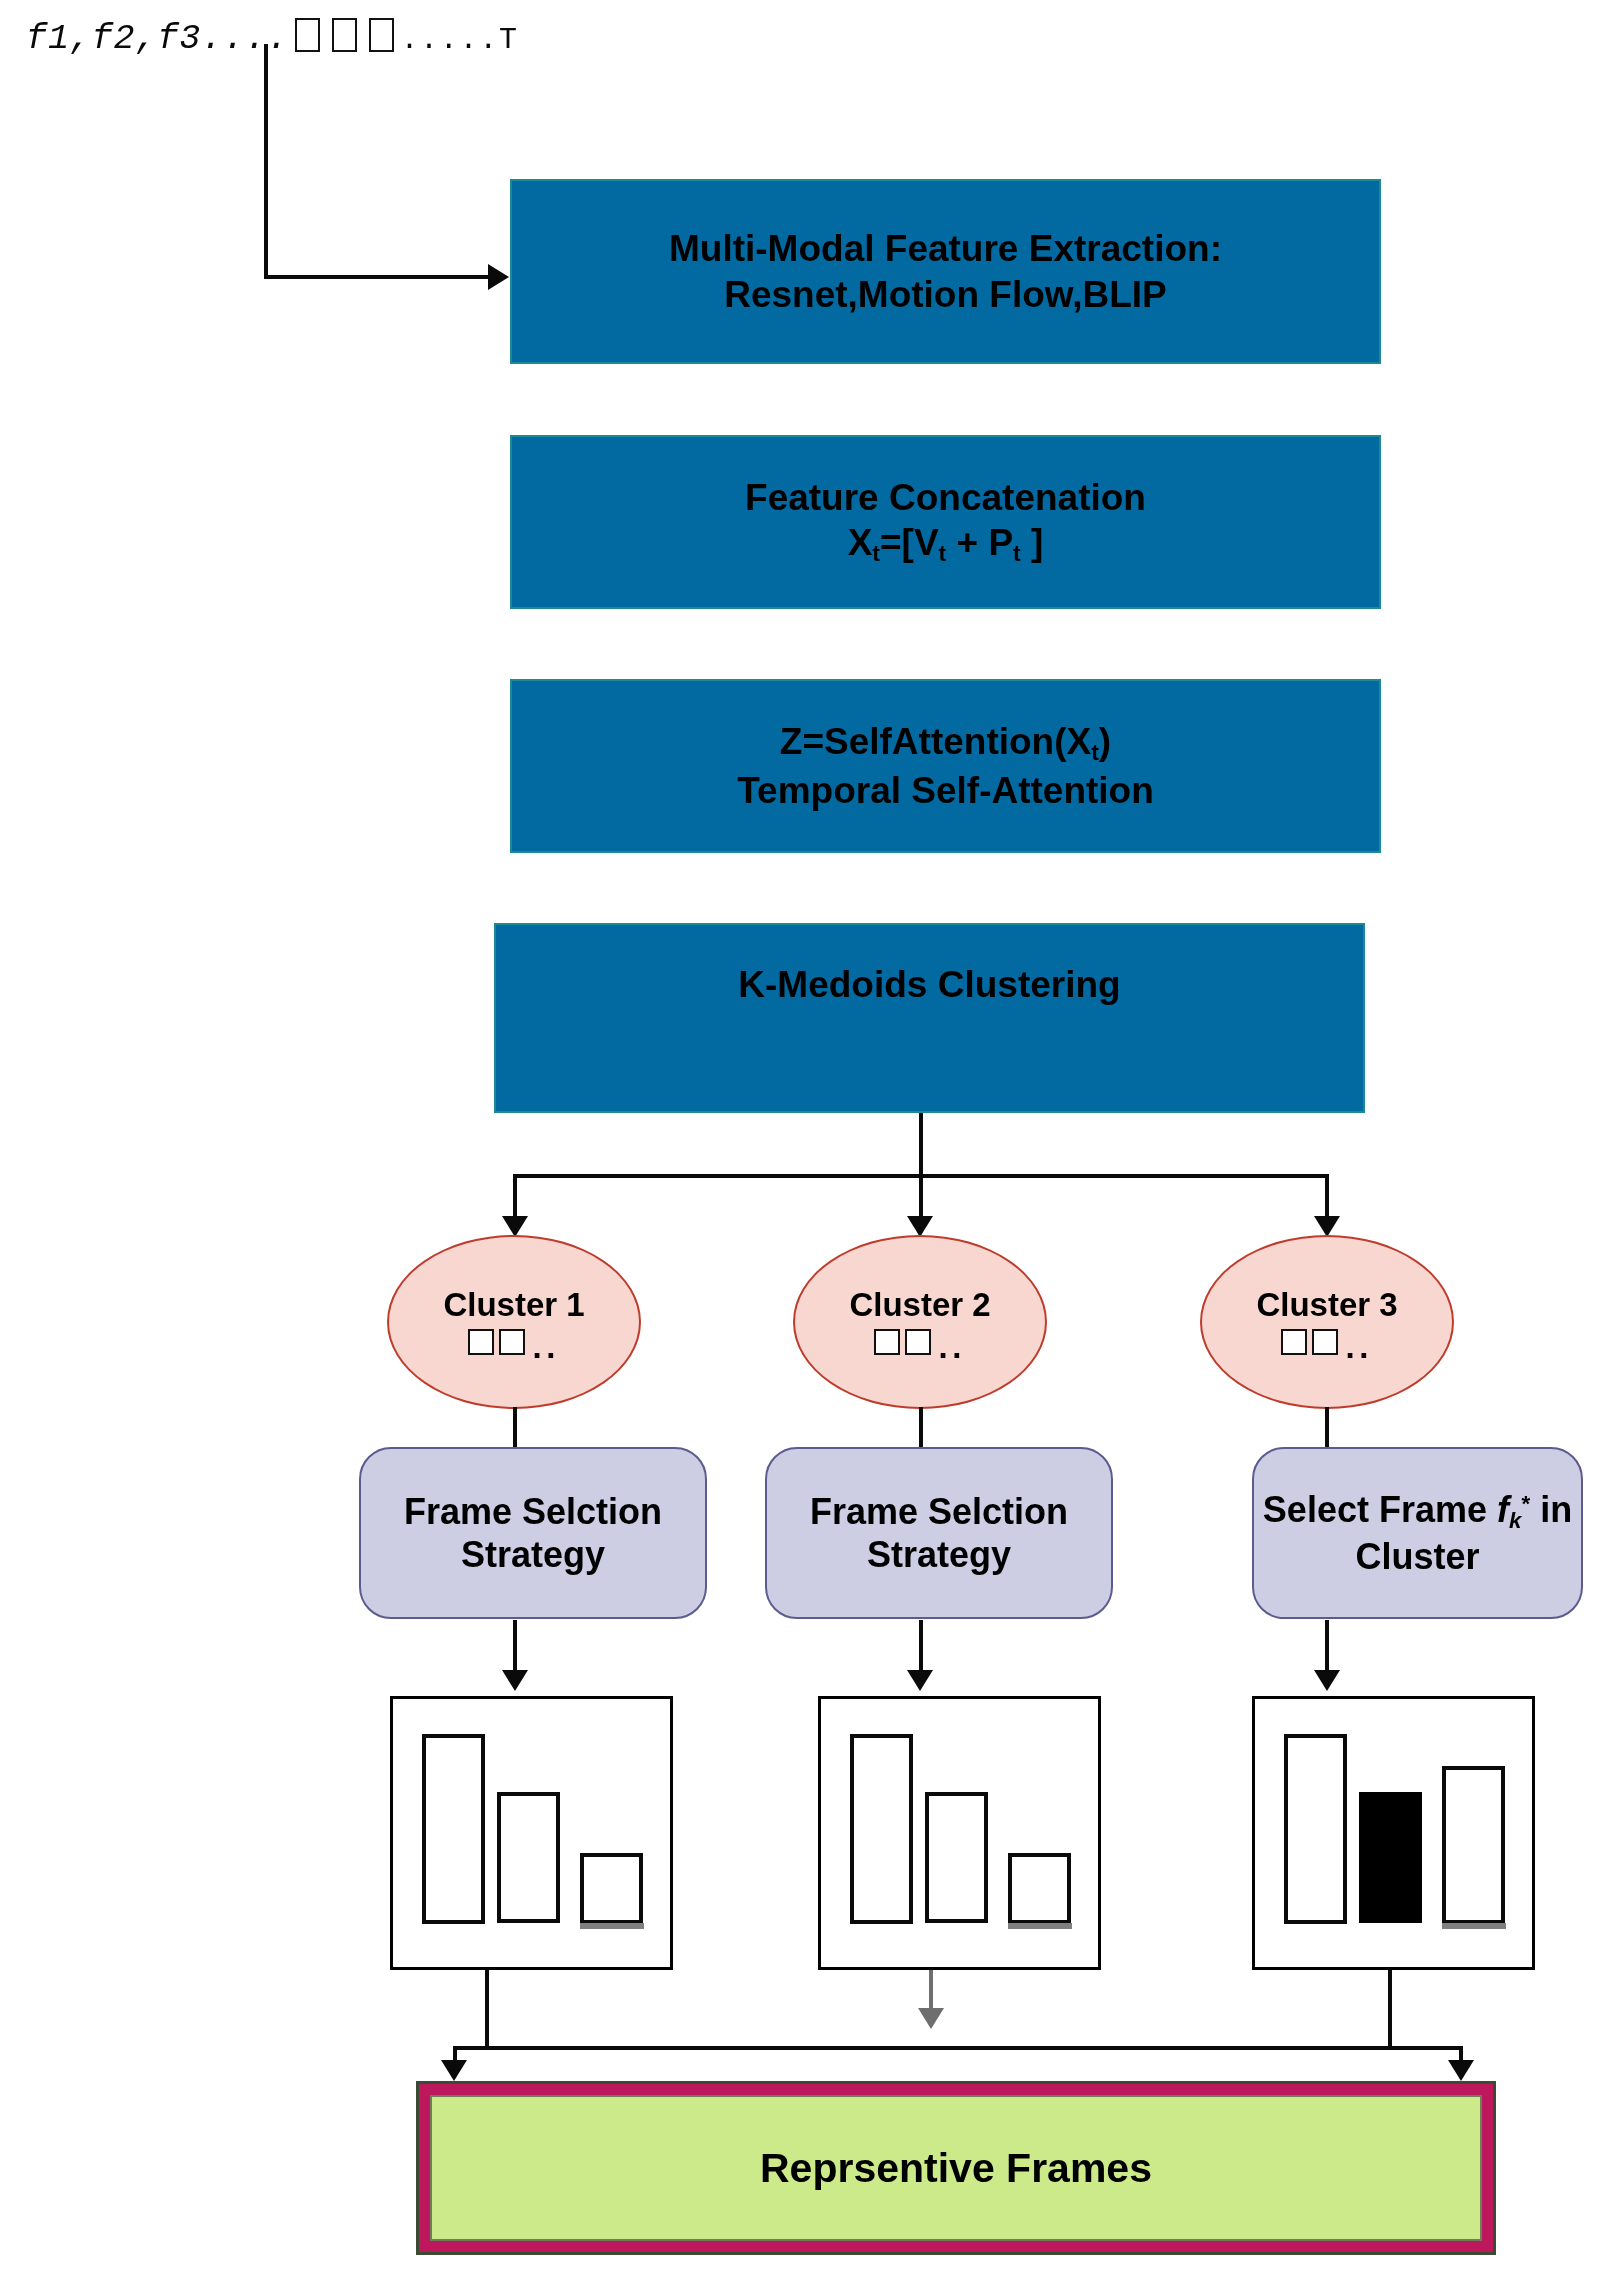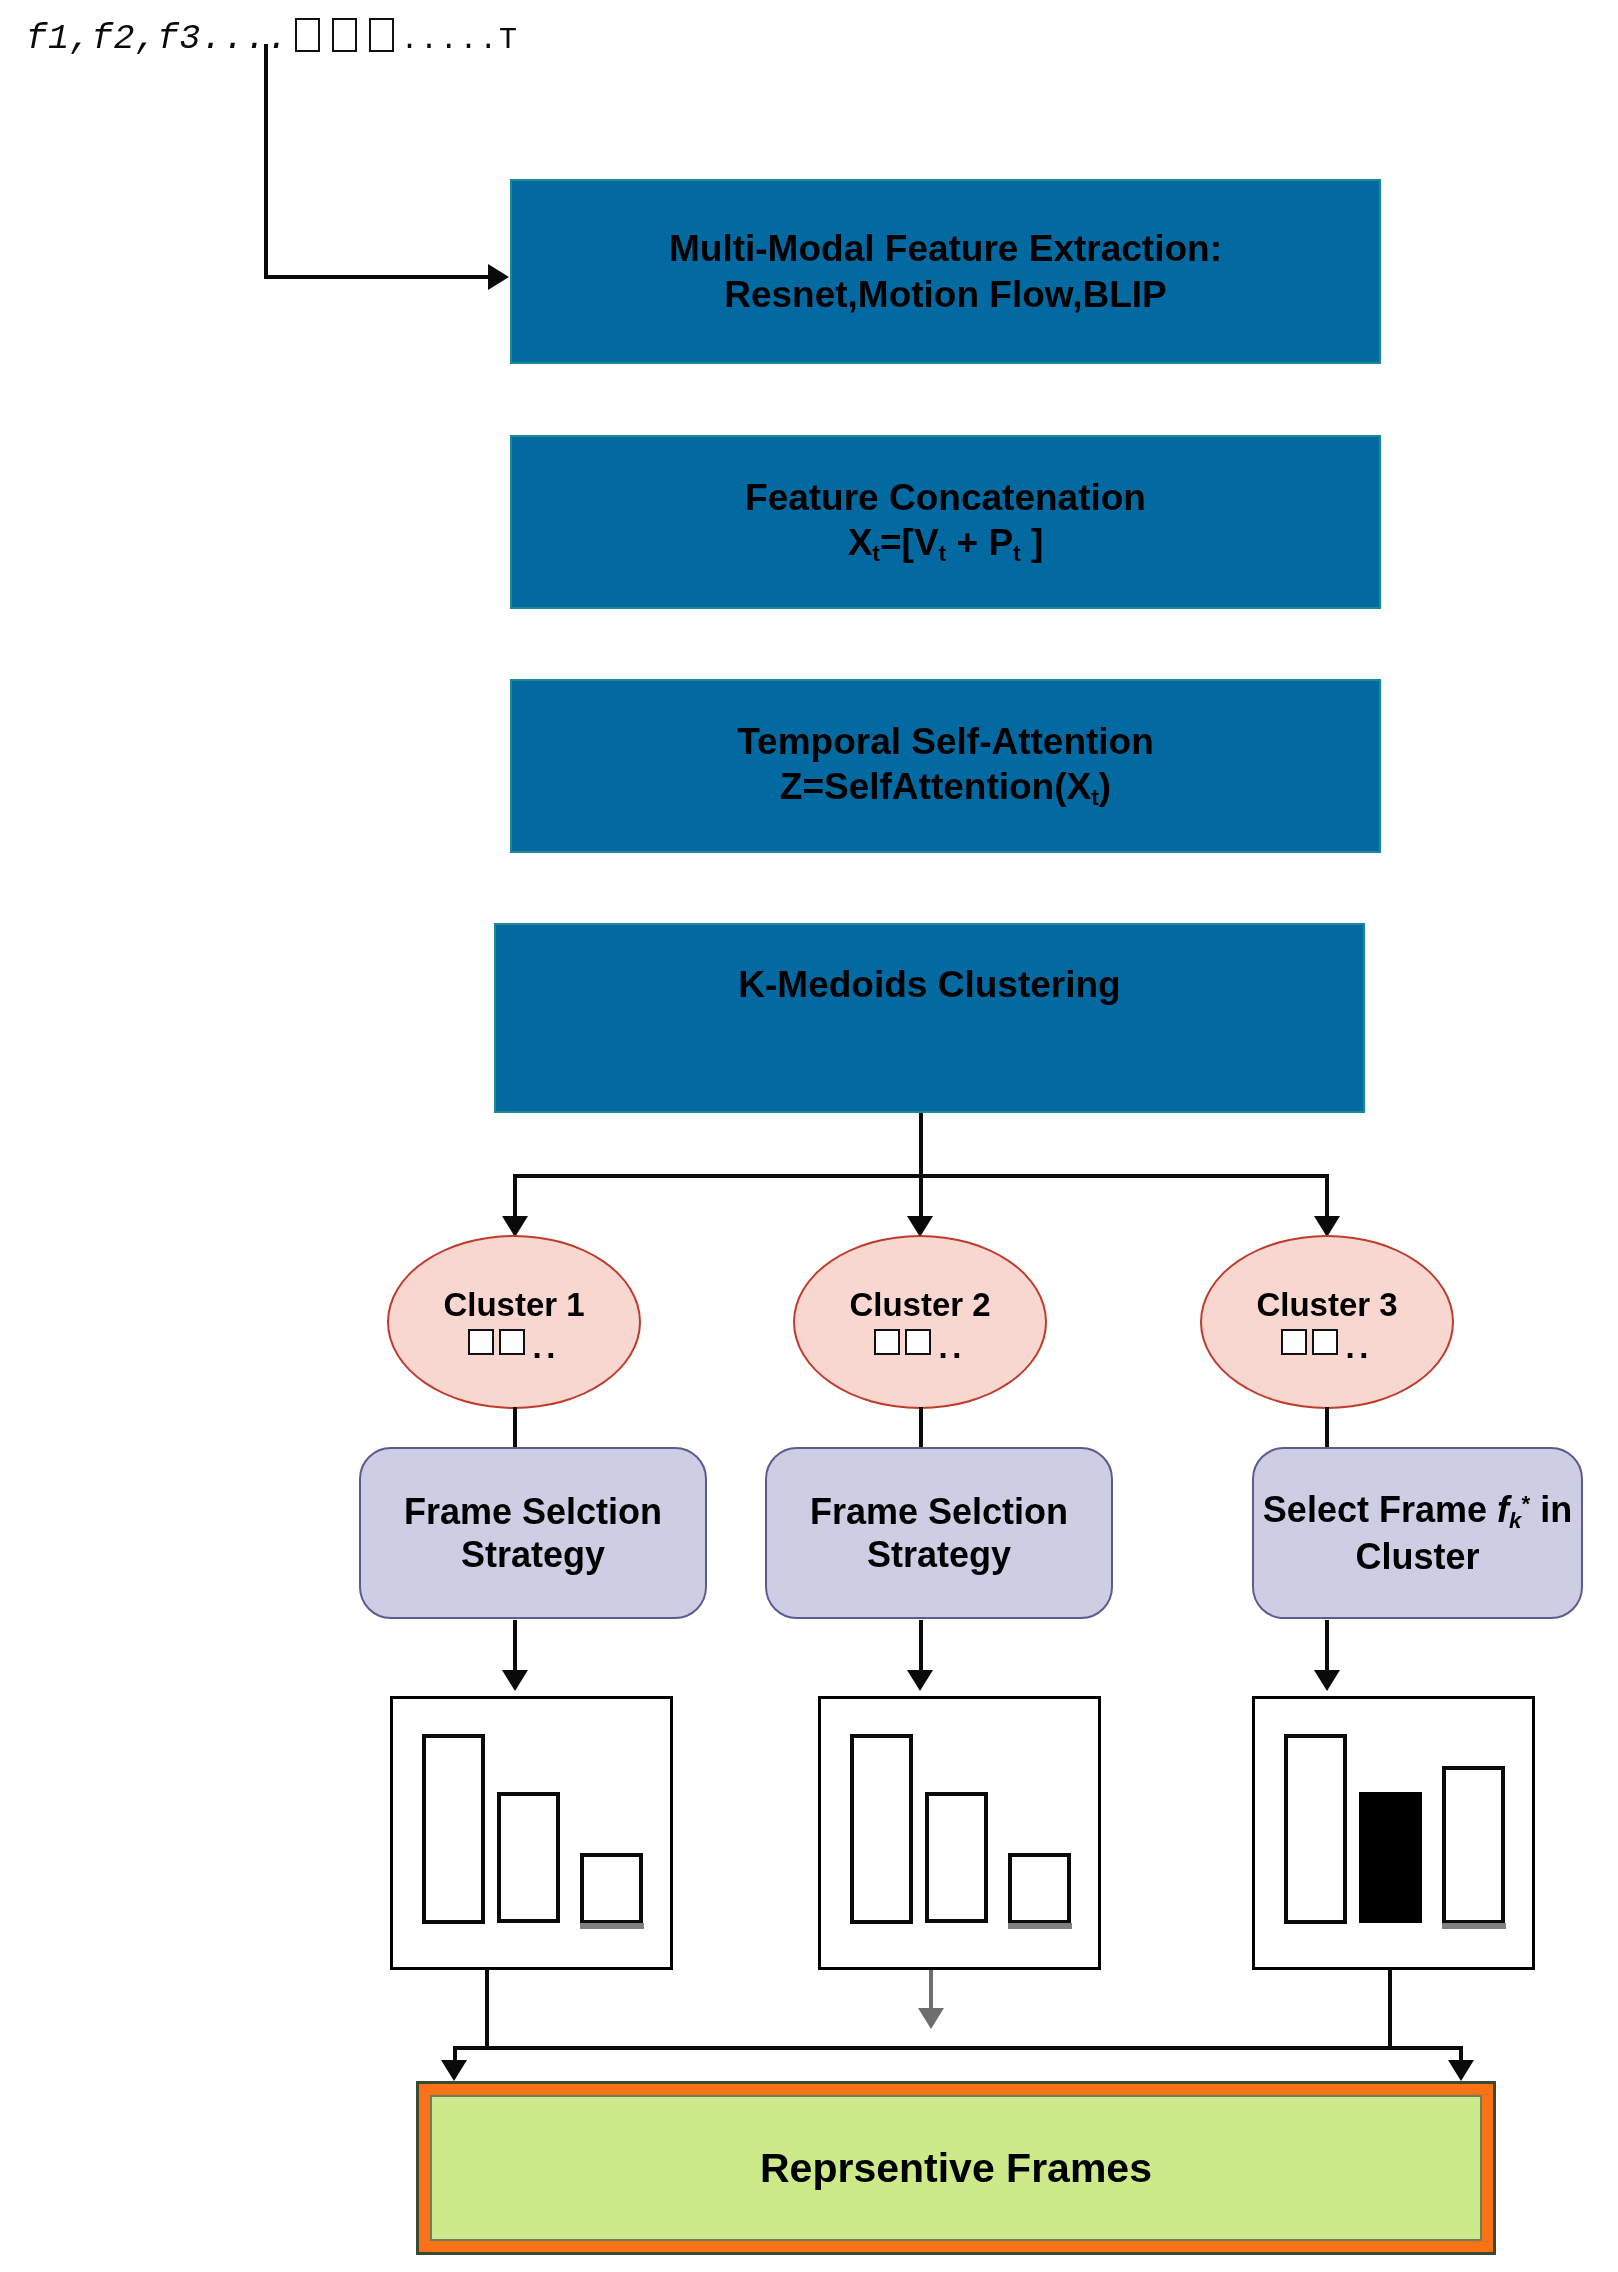--- a/index.html
+++ b/index.html
@@ -124,21 +124,21 @@
   }
   .panel .bar.filled{background:#000;border-color:#000;}
   .panel .shadow{
     position:absolute;
     background:#808080;
     height:6.1px;
   }
   
   .result{
     position:absolute;
-    background:#f97316;
+    background:#be185d;
     border:3.5px solid #3b4a33;
     box-sizing:border-box;
     padding:11px;
   }
   .result .inner{
     width:100%;height:100%;
     border:2.6px solid #6f7d5c;
     box-sizing:border-box;
     background:#cdea8a;
     display:flex;align-items:center;justify-content:center;
@@ -191,24 +191,24 @@
     <div>
       <span class="l2">Feature Concatenation</span>
       <span class="l2">
         <span>X</span><sub>t</sub><span>=[V</span><sub>t</sub><span> + P</span><sub>t</sub><span> ]</span>
       </span>
     </div>
   </div>
 
   <div class="proc" style="left:510px; top:679px; width:871px; height:174px;">
     <div>
-      <span class="l2">Temporal Self-Attention</span>
       <span class="l2">
         <span>Z=SelfAttention(X</span><sub>t</sub><span>)</span>
       </span>
+      <span class="l2">Temporal Self-Attention</span>
     </div>
   </div>
 
   <div class="proc" style="left:494px; top:923px; width:871px; height:190px;">
     <div style="position:relative; top:-33px;">
       <span class="l2">K-Medoids Clustering</span>
     </div>
   </div>
 
   <div class="ln" style="left:919px; top:1113px; width:3.5px; height:110px;"></div>

